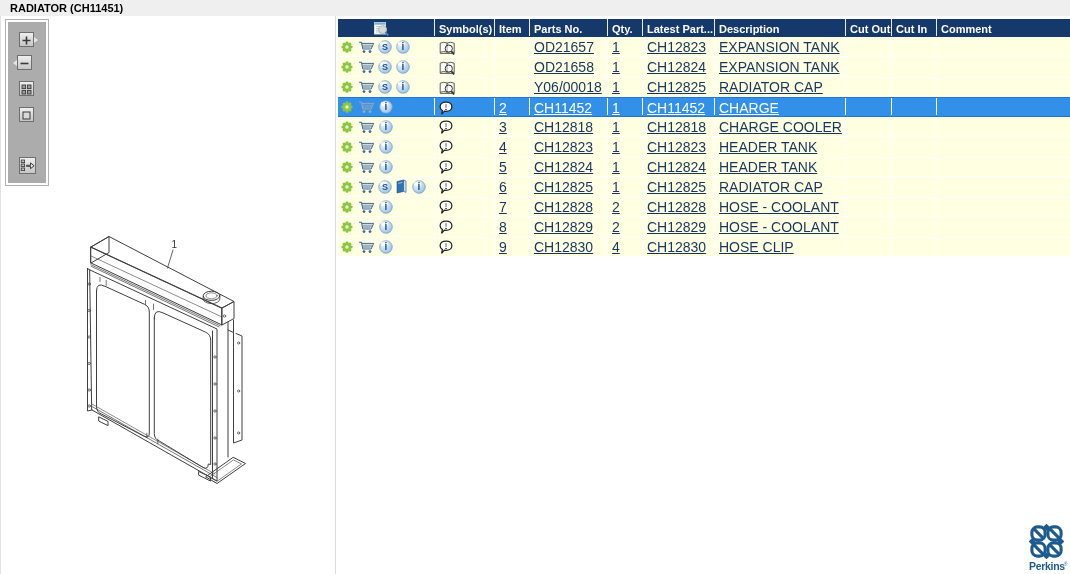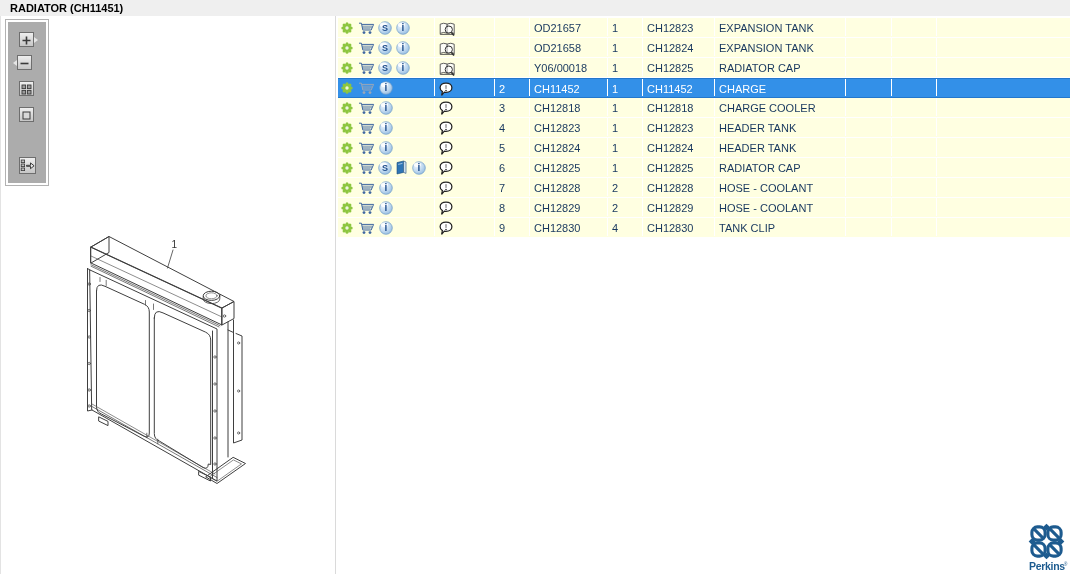--- a/index.html
+++ b/index.html
@@ -21,21 +21,21 @@
   .c1{width:60px;}
   .c2{width:35px;}
   .c3{width:78px;}
   .c4{width:35px;}
   .c5{width:72px;}
   .c6{width:131px;}
   .c7{width:46px;}
   .c8{width:45px;}
   .c9{width:134px;}
   .hdr .c + .c{border-left:1px solid #EDEDED;}
-  .row{display:flex;height:20px;background:#FFFFE1;color:#17375E;font-size:11px;border-bottom:1px solid #FFFFFF;box-sizing:border-box;}
+  .row{display:flex;height:20px;background:#FFFFE1;color:#17375E;font-size:14px;border-bottom:1px solid #FFFFFF;box-sizing:border-box;text-decoration:underline;}
   .row .c{line-height:19px;padding-top:1px;height:18px;}
   .row .c + .c{border-left:1px solid #FFFFFF;}
   .row.sel{background:#3390E8;color:#fff;border-top:1px solid #2377CC;border-bottom:1px solid #2377CC;height:20px;}
   .row.sel .c{line-height:18px;padding-top:1px;height:17px;}
   .ic{display:flex;align-items:center;height:100%;}
   .ic svg{display:block;}
   .sym svg{display:block;margin-top:2px;}
 </style>
 </head>
 <body>
@@ -217,20 +217,34 @@
   <path d="M154.3,318 L154.3,433.5 Q154.3,439 159.3,441 L203,467.5 Q208,470 208.3,464 L210.7,464.5 L210.7,340 Q210.7,334.5 205.5,332.1 L163,312.9 Q154.3,308.5 154.3,318 Z"></path>
   <path d="M145.5,300.5 L145.5,305 M153.5,304 L153.5,309.5" stroke-width="0.7"></path>
 
   <path d="M146.8,433.2 L146.8,437.8 M157.8,439.2 L157.8,443.8" stroke-width="0.7"></path>
 
   <path d="M173,250 L167.5,268 " stroke-width="0.8"></path>
   <text x="171.5" y="247.5" font-family="Liberation Sans" font-size="10" fill="#333" stroke="none">1</text>
 </svg>
 
 <div class="tbl">
+  <div class="hdr">
+    <div class="c c0"><svg width="15" height="15" style="margin-top:2px;margin-left:36px;">
+          <use href="#hdrmag"></use>
+        </svg></div>
+    <div class="c c1">Symbol(s)</div>
+    <div class="c c2">Item</div>
+    <div class="c c3">Parts No.</div>
+    <div class="c c4">Qty.</div>
+    <div class="c c5">Latest Part...</div>
+    <div class="c c6">Description</div>
+    <div class="c c7">Cut Out</div>
+    <div class="c c8">Cut In</div>
+    <div class="c c9">Comment</div>
+  </div>
   <div class="row">
     <div class="c c0 ic">
         <svg width="12" height="12" style="margin-left:3px;">
           <use href="#gear"></use>
         </svg>
         <svg width="17" height="14" style="margin-left:5px;">
           <use href="#cart"></use>
         </svg>
         <svg width="14" height="14" style="margin-left:3px;">
           <use href="#sball"></use>
@@ -513,21 +527,21 @@
       </div>
     <div class="c c1 sym">
         <svg width="14" height="15">
           <use href="#balloon"></use>
         </svg>
       </div>
     <div class="c c2">9</div>
       <div class="c c3">CH12830</div>
       <div class="c c4">4</div>
       <div class="c c5">CH12830</div>
-      <div class="c c6">TANK CLIP</div>
+      <div class="c c6">HOSE CLIP</div>
       <div class="c c7"></div>
       <div class="c c8"></div>
       <div class="c c9"></div>
   </div>
 </div>
 
 <svg style="position:absolute;left:1028px;top:523px;" width="40" height="50" viewBox="0 0 40 50">
   <g transform="translate(1.5,1.5)">
     <g stroke="#1D5B8F" stroke-width="3.1" fill="none">
       <rect x="2.4" y="2.4" width="13.2" height="13.2" rx="5.4"></rect>

